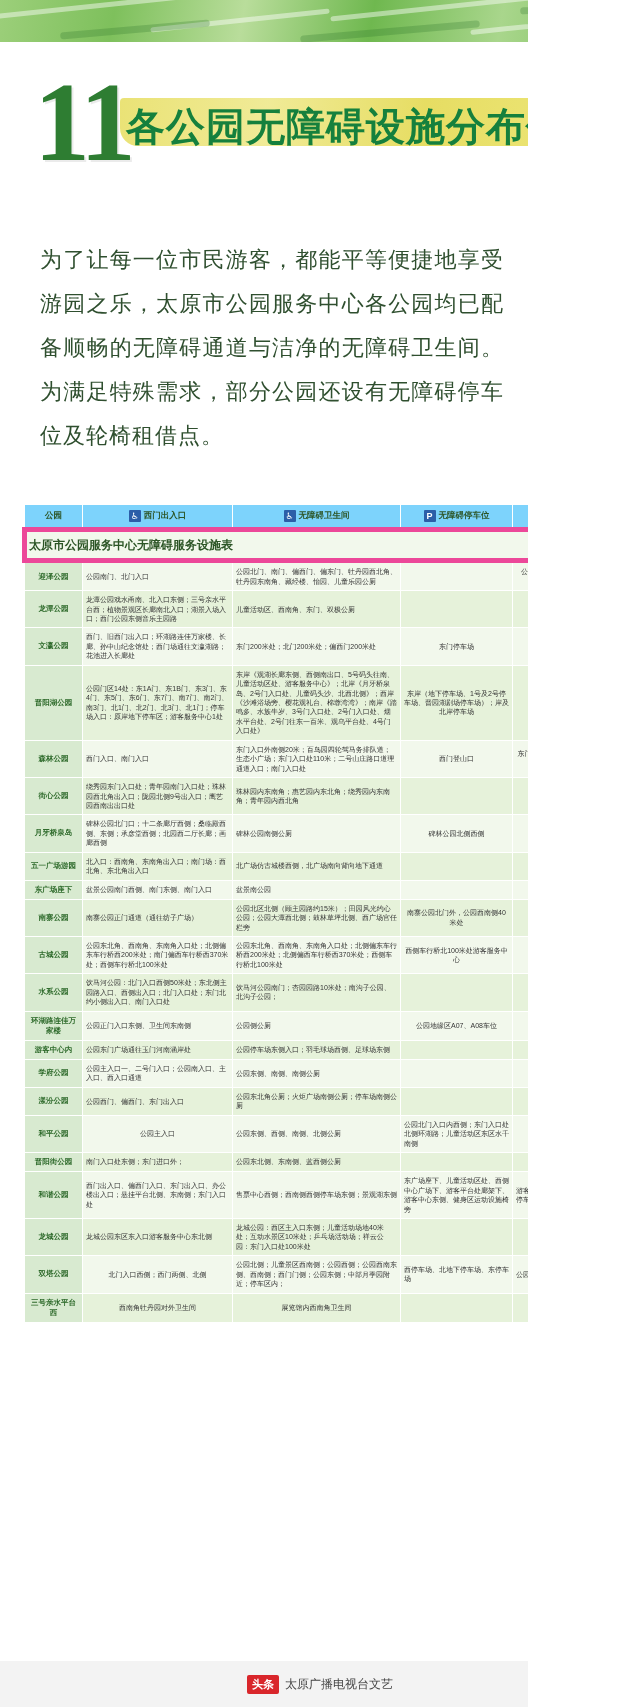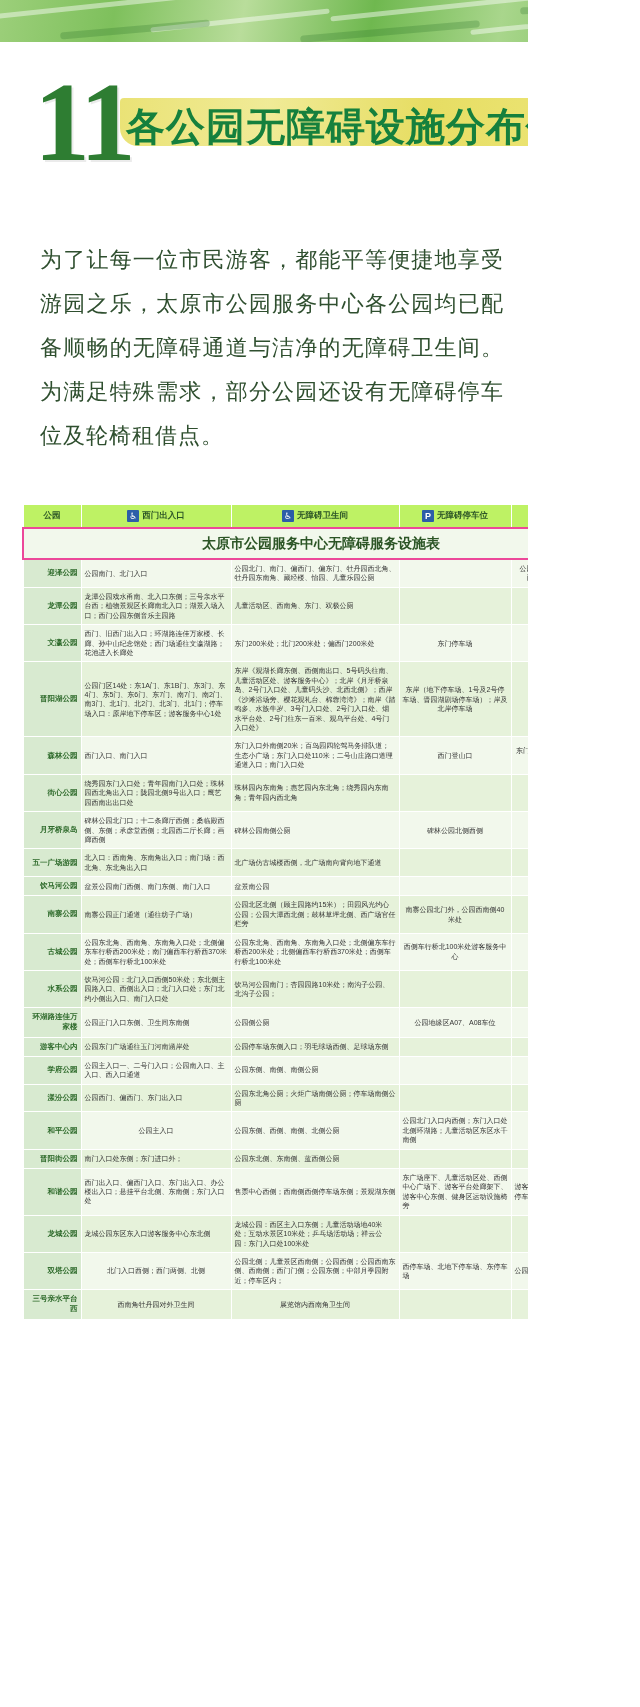--- a/index.html
+++ b/index.html
@@ -46,39 +46,39 @@
     margin:58px 24px 0 40px;
     font-family:"DejaVu Sans","Liberation Sans",sans-serif;
     font-size:22px;line-height:2.0;color:#2f4f2f;
     letter-spacing:1px;text-align:justify;
   }
 
   
   .tablewrap{margin:46px 22px 0 22px;}
   table{border-collapse:collapse;width:596px;table-layout:fixed;}
   .tbl-title td{
-    background:#cfe7bb;text-align:center;font-size:14px;font-weight:700;color:#2c5526;
-    padding:5px 2px;border:2px solid #ec4899;
+    background:#cfe7bb;font-size:12px;font-weight:700;color:#2c5526;
+    padding:5px 2px;border:5px solid #ec4899;
   }
   thead td{
-    background:#bef264;text-align:center;font-size:8.5px;font-weight:700;color:#2c5526;
+    background:#7dd3fc;text-align:center;font-size:8.5px;font-weight:700;color:#2c5526;
     padding:5px 2px;border:1px solid #ffffff;vertical-align:middle;
   }
   thead td .hdr{display:flex;align-items:center;justify-content:center;gap:3px;}
   .ico{display:inline-block;width:12px;height:12px;background:#2c5ea8;color:#fff;font-size:9px;
     line-height:12px;text-align:center;border-radius:1px;}
   .ico.green{background:#4f9b3f;}
   tbody td{
     border:1px solid #ffffff;
     font-size:7px;line-height:1.35;color:#333;
     padding:4px 3px;vertical-align:middle;
   }
   tbody tr:nth-child(odd) td{background:#f2f8ec;}
   tbody tr:nth-child(even) td{background:#e6f2da;}
-  td.park{text-align:right;font-weight:700;color:#2f6b2c;font-size:7.5px;background:#d8ead0 !important;}
+  td.park{text-align:center;font-weight:700;color:#2f6b2c;font-size:7.5px;background:#d8ead0 !important;}
   td.c{text-align:center;}
 
   
   .footer{
     position:absolute;left:0;bottom:0;width:640px;height:46px;
     background:#f3f3f3;display:flex;align-items:center;justify-content:center;gap:6px;
   }
   .footer .tt{background:#d9262b;color:#fff;font-size:11px;font-weight:700;padding:2px 5px;border-radius:2px;}
   .footer .ftxt{font-size:12px;color:#444;}
 </style>
@@ -201,21 +201,21 @@
             <td class="c">碑林公园北门入口处</td>
           </tr>
         <tr>
             <td class="park">五一广场游园</td>
             <td>北入口：西南角、东南角出入口；南门场：西北角、东北角出入口</td>
             <td>北广场仿古城楼西侧，北广场南向背向地下通道</td>
             <td class="c"></td>
             <td class="c"></td>
           </tr>
         <tr>
-            <td class="park">饮马河公园</td>
+            <td class="park">东广场座下</td>
             <td>盆景公园南门西侧、南门东侧、南门入口</td>
             <td>盆景南公园</td>
             <td class="c"></td>
             <td class="c"></td>
           </tr>
         <tr>
             <td class="park">南寨公园</td>
             <td>南寨公园正门通道（通往纺子广场）</td>
             <td>公园北区北侧（顾主园路约15米）；田园风光约心公园；公园大潭西北侧；鼓林草坪北侧、西广场官任栏旁</td>
             <td class="c">南寨公园北门外，公园西南侧40米处</td>
@@ -302,14 +302,18 @@
             <td class="park">三号亲水平台西</td>
             <td class="c">西南角牡丹园对外卫生间</td>
             <td class="c">展览馆内西南角卫生间</td>
             <td class="c"></td>
             <td class="c"></td>
           </tr>
       </tbody>
     </table>
   </div>
 
+  <div class="footer">
+    <span class="tt">头条</span>
+    <span class="ftxt">太原广播电视台文艺</span>
+  </div>
 
 </div>
 
 </body></html>

